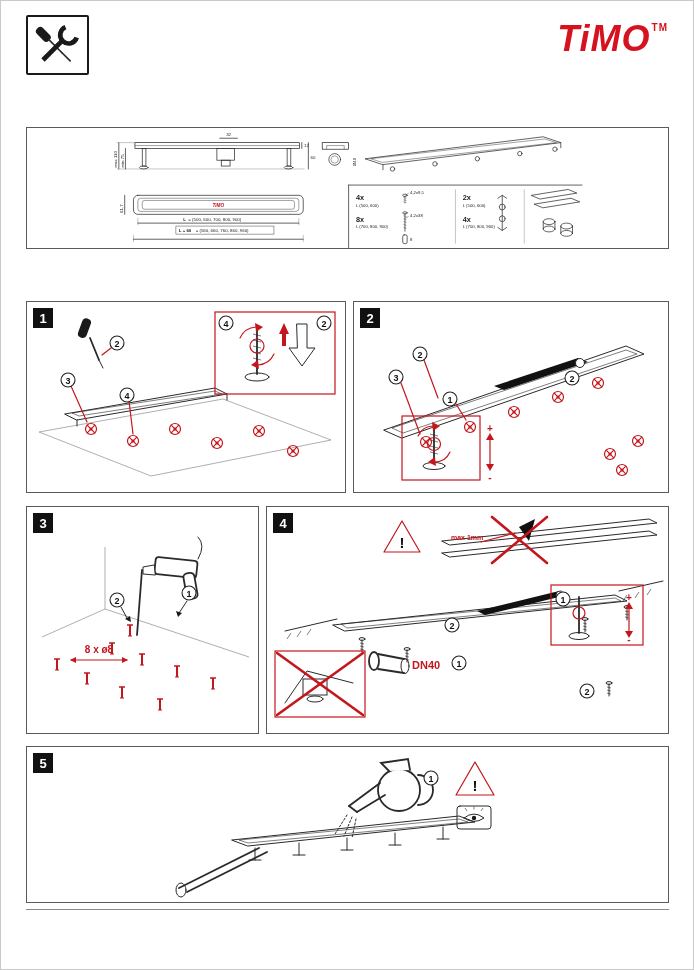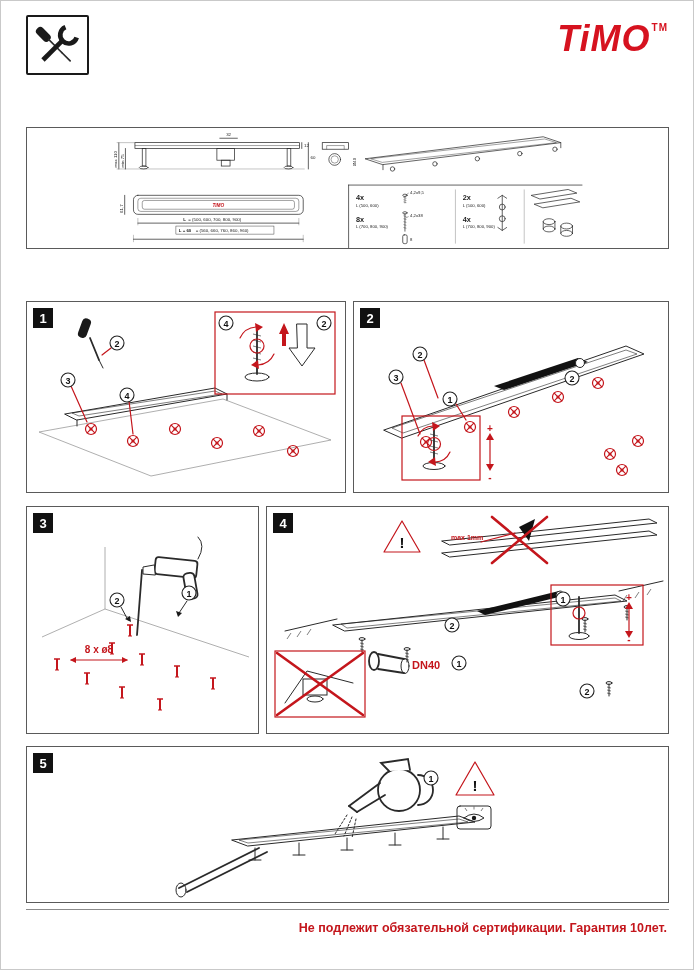--- a/index.html
+++ b/index.html
@@ -492,15 +492,14 @@
       <g>
         <rect x="430" y="58" width="34" height="23" rx="3" class="k"></rect>
         <path d="M437 70 Q 447 62 457 70 Q 447 77 437 70 Z" class="k"></path>
         <circle cx="447" cy="70" r="2.2" fill="#1a1a1a"></circle>
         <path d="M440 63 L438 60 M447 61.5 L447 58.5 M454 63 L456 60" class="kthin"></path>
       </g>
     </svg>
   </div>
 
   <div class="footer-line"></div>
-  <div class="footer-text">Не подлежит обязательной сертификации. Гарантия 10лет.</div>
 
 </div>
 
 </body></html>

